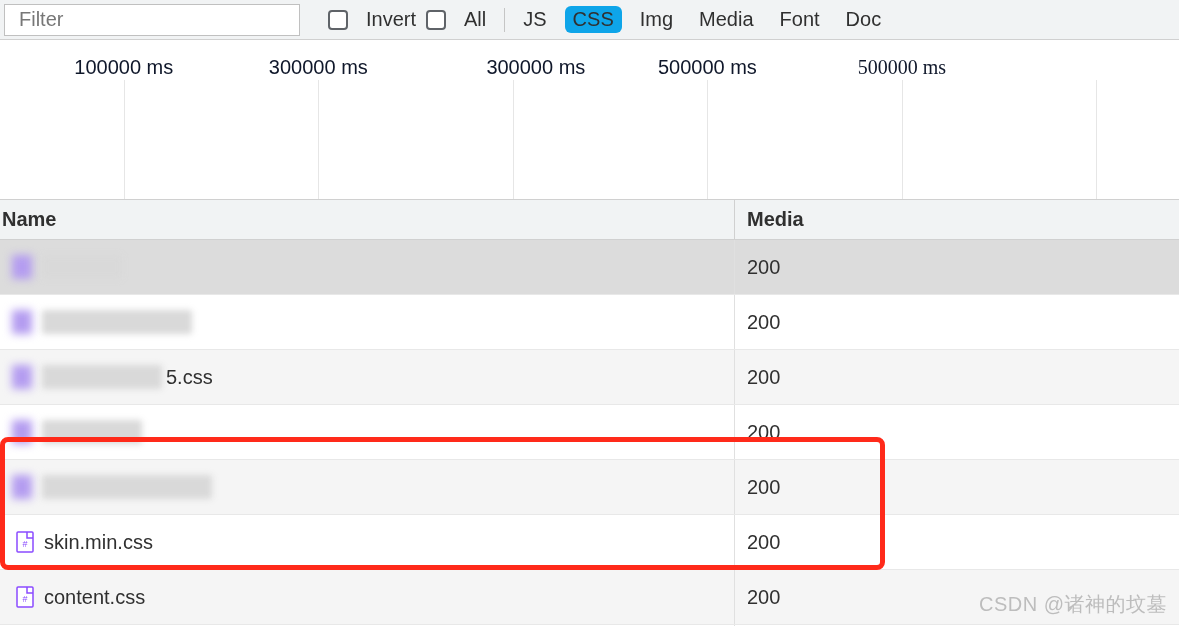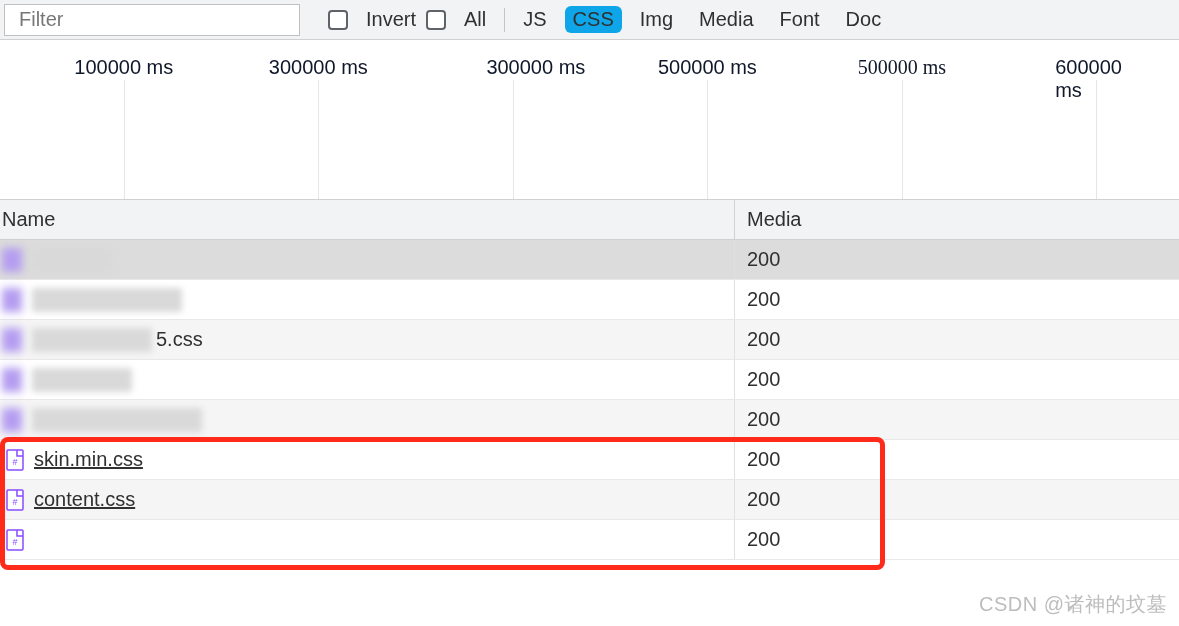--- a/index.html
+++ b/index.html
@@ -92,51 +92,52 @@
       width: 1px;
       background: #e6e6e6;
     }
     
     .tbl-header {
       display: flex;
       height: 40px;
       background: #f1f3f4;
       border-bottom: 1px solid #d0d0d0;
       align-items: center;
+      font-weight: bold;
     }
     .col-name {
       width: 735px;
       padding-left: 2px;
       border-right: 1px solid #d0d0d0;
       height: 100%;
       display: flex;
       align-items: center;
       color: #303030;
     }
     .col-status {
       padding-left: 12px;
       color: #303030;
     }
     
     .rows { }
     .row {
       display: flex;
-      height: 40px;
+      height: 55px;
       align-items: center;
       border-bottom: 1px solid #e8e8e8;
     }
     .row:nth-child(odd) { background: #f5f5f5; }
     .row:nth-child(even) { background: #fff; }
     .row.selected { background: #dcdcdc; }
     .cell-name {
       width: 735px;
       height: 100%;
       display: flex;
       align-items: center;
-      padding-left: 6px;
+      padding-left: 16px;
       border-right: 1px solid #e0e0e0;
       gap: 10px;
     }
     .cell-status {
       padding-left: 12px;
       color: #303030;
     }
     .file-icon {
       width: 18px;
       height: 22px;
@@ -150,21 +151,21 @@
       border-radius: 2px;
     }
     .purple-blur {
       width: 20px;
       height: 24px;
       background: #b49cf0;
       filter: blur(4px);
       flex-shrink: 0;
       margin-left: -4px;
     }
-    .name-text { color: #303030; text-decoration: underline; }
+    .name-text { color: #303030; }
     .partial-suffix { margin-left: -6px; color: #303030; }
     
     .highlight-box {
       position: absolute;
       border: 5px solid #ff2a1a;
       border-radius: 8px;
       pointer-events: none;
       left: 0px;
       top: 437px;
       width: 885px;
@@ -203,21 +204,20 @@
   <span class="filter-btn">Doc</span>
 </div>
 
 <div class="timeline">
   <div class="time-labels">
       <div class="time-label" style="left: 10.5%;">100000 ms</div>
       <div class="time-label" style="left: 27%;">300000 ms</div>
       <div class="time-label" style="left: 43.5%; margin-left: 23px;">300000 ms</div>
       <div class="time-label" style="left: 60%;">500000 ms</div>
       <div class="time-label" style="left: 76.5%; font-family: Liberation Serif, serif;">500000 ms</div>
-      <div class="time-label" style="left: 93%;">600000 ms</div>
     </div>
   <div class="time-grid">
       <div class="grid-line" style="left: 10.5%;"></div>
       <div class="grid-line" style="left: 27%;"></div>
       <div class="grid-line" style="left: 43.5%;"></div>
       <div class="grid-line" style="left: 60%;"></div>
       <div class="grid-line" style="left: 76.5%;"></div>
       <div class="grid-line" style="left: 93%;"></div>
     </div>
 </div>

